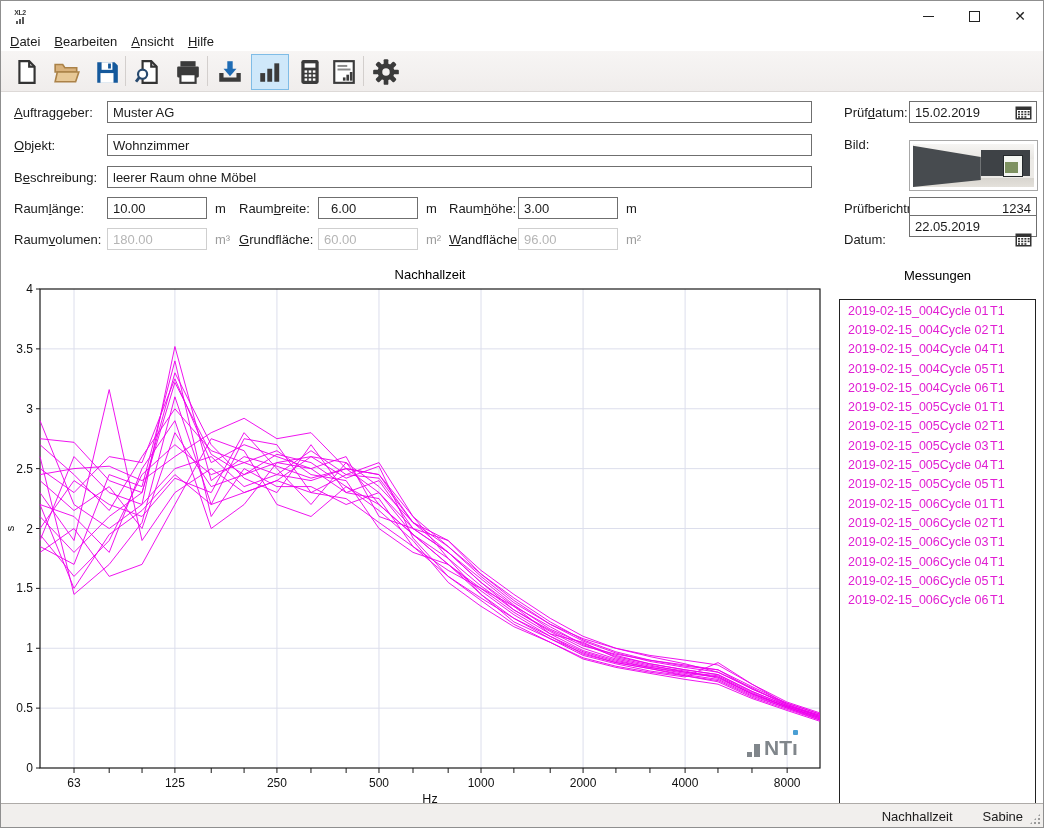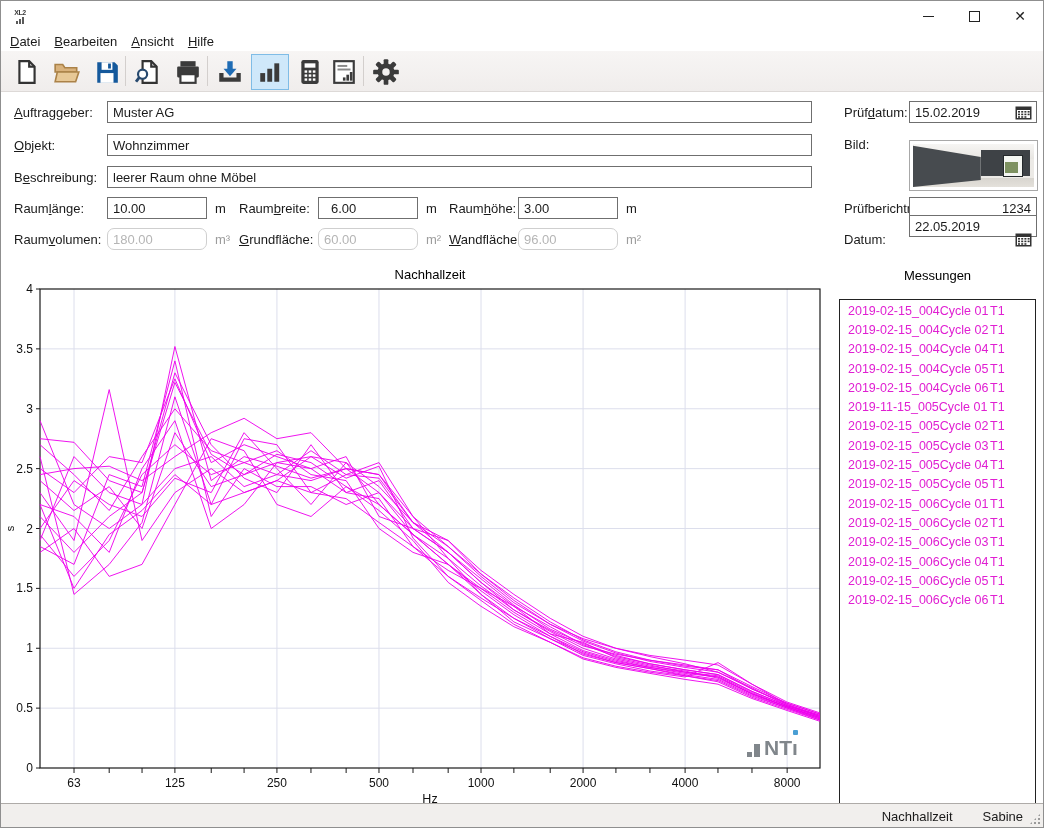--- a/index.html
+++ b/index.html
@@ -28,21 +28,21 @@
   u{text-decoration:underline;}
   
   .toolbar{left:0;top:50px;width:100%;height:40px;background:linear-gradient(#f7f5f4,#f0edec);border-bottom:1px solid #ddd9d7;}
   .tbtn{position:absolute;top:3px;width:36px;height:34px;display:flex;align-items:center;justify-content:center;border:1px solid transparent;}
   .tbtn.active{background:#cfe8fa;border:1px solid #7fbce6;}
   .tsep{position:absolute;top:5px;width:1px;height:30px;background:#d3cfcd;}
   
   .flabel{position:absolute;font-size:13px;white-space:nowrap;}
   .finput{position:absolute;height:22px;border:1px solid #6f6f6f;font-family:"Liberation Sans",sans-serif;
           font-size:13px;padding:0 5px;box-sizing:border-box;background:#fff;color:#1a1a1a;}
-  .finput:disabled,.finput.dis{color:#b5b5b5;border-color:#cfcfcf;background:#fff;border-radius:7px;}
+  .finput:disabled,.finput.dis{color:#b5b5b5;border-color:#cfcfcf;background:#fff;}
   .funit{position:absolute;font-size:13px;}
   .funit.dis{color:#9c9c9c;}
   .cal-btn{position:absolute;width:24px;height:20px;display:flex;align-items:center;justify-content:center;background:transparent;border:none;padding:0;}
   
   .photo{position:absolute;left:908px;top:139px;width:129px;height:51px;background:#fff;border:1px solid #a8a8a8;box-sizing:border-box;padding:3px;}
   .photo .scene{position:relative;width:100%;height:100%;background:#eceae6;overflow:hidden;}
   .scene .ceiling{position:absolute;left:0;top:0;width:100%;height:34%;background:linear-gradient(#f6f5f3,#e8e6e2);}
   .scene .leftwall{position:absolute;left:0;top:0;width:56%;height:100%;background:#474b4f;clip-path:polygon(0 4%,100% 30%,100% 84%,0 100%);}
   .scene .backwall{position:absolute;left:56%;top:15%;width:41%;height:60%;background:#3e4246;}
   .scene .window{position:absolute;left:74%;top:26%;width:15%;height:46%;background:#f4f6f2;border:1px solid #24282b;}
@@ -394,21 +394,21 @@
     </div>
     <div class="meas-row">
       <span class="nm">2019-02-15_004Cycle 05</span>
       <span class="tp">T1</span>
     </div>
     <div class="meas-row">
       <span class="nm">2019-02-15_004Cycle 06</span>
       <span class="tp">T1</span>
     </div>
     <div class="meas-row">
-      <span class="nm">2019-11-15_005Cycle 01</span>
+      <span class="nm">2019-02-15_005Cycle 01</span>
       <span class="tp">T1</span>
     </div>
     <div class="meas-row">
       <span class="nm">2019-02-15_005Cycle 02</span>
       <span class="tp">T1</span>
     </div>
     <div class="meas-row">
       <span class="nm">2019-02-15_005Cycle 03</span>
       <span class="tp">T1</span>
     </div>

